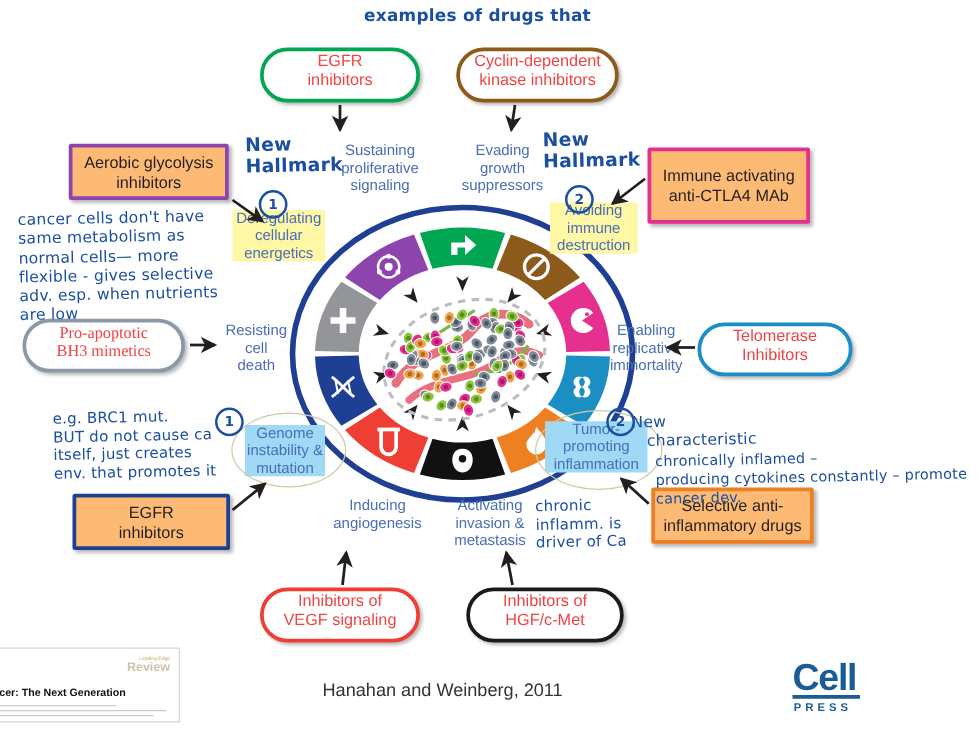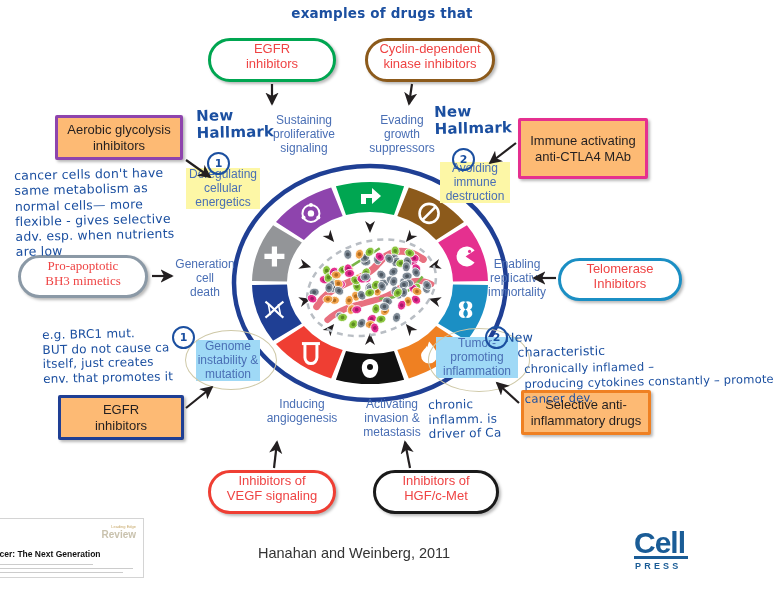--- a/index.html
+++ b/index.html
@@ -545,21 +545,21 @@
 </div>
 
 <div class="hl" style="left:268px;top:114px;width:72px;"><span><div>Sustaining</div><div>proliferative</div><div>signaling</div></span></div>
 <div class="hl" style="left:366px;top:114px;width:72px;"><span><div>Evading</div><div>growth</div><div>suppressors</div></span></div>
 <div class="hl hi" style="left:440px;top:162px;width:70px;"><span><div>Avoiding</div><div>immune</div><div>destruction</div></span></div>
 <div class="hl" style="left:478px;top:258px;width:78px;"><span><div>Enabling</div><div>replicative</div><div>immortality</div></span></div>
 <div class="hl hib" style="left:436px;top:337px;width:82px;"><span><div>Tumor-</div><div>promoting</div><div>inflammation</div></span></div>
 <div class="hl" style="left:355px;top:398px;width:74px;"><span><div>Activating</div><div>invasion &amp;</div><div>metastasis</div></span></div>
 <div class="hl" style="left:262px;top:398px;width:80px;"><span><div>Inducing</div><div>angiogenesis</div></span></div>
 <div class="hl hib" style="left:196px;top:340px;width:64px;"><span><div>Genome</div><div>instability &amp;</div><div>mutation</div></span></div>
-<div class="hl" style="left:174px;top:258px;width:62px;"><span><div>Generation</div><div>cell</div><div>death</div></span></div>
+<div class="hl" style="left:174px;top:258px;width:62px;"><span><div>Resisting</div><div>cell</div><div>death</div></span></div>
 <div class="hl hi" style="left:186px;top:168px;width:74px;"><span><div>Deregulating</div><div>cellular</div><div>energetics</div></span></div>
 
 <div class="ellipse" style="left:185px;top:330px;width:90px;height:58px;"></div>
 <div class="ellipse" style="left:428px;top:328px;width:100px;height:62px;"></div>
 
 <div class="pill sh" style="left:208px;top:38px;width:128px;height:44px;border:3.5px solid #00a651;">
   <span>
       <div>EGFR</div>
       <div>inhibitors</div>
     </span>

